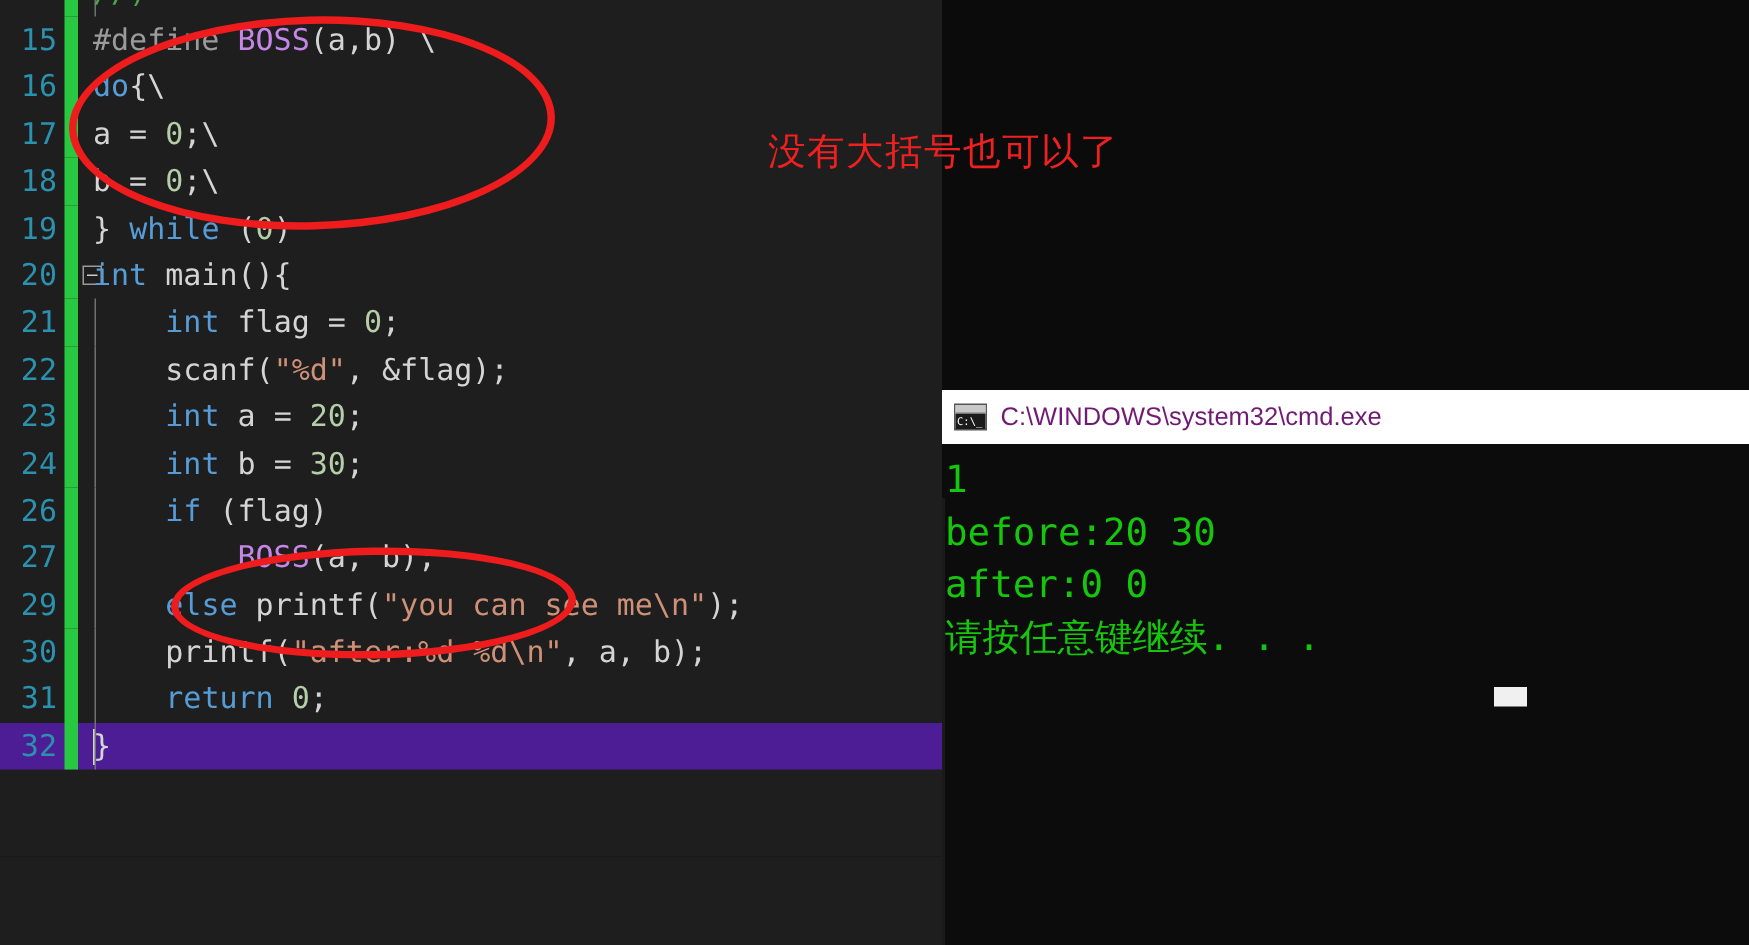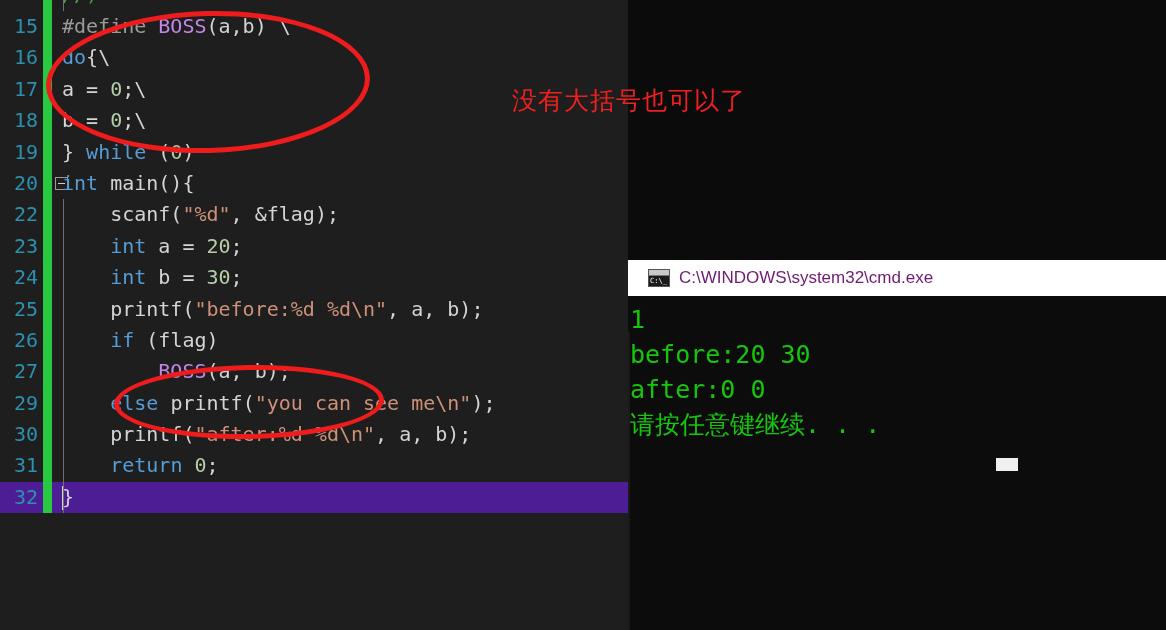--- a/index.html
+++ b/index.html
@@ -157,21 +157,21 @@
     height: 370px;
     background: #0c0c0c;
     overflow: hidden;
   }
   #console-titlebar {
     position: relative;
     height: 36px;
     background: #ffffff;
     display: flex;
     align-items: center;
-    padding-left: 20px;
+    padding-left: 8px;
     box-sizing: border-box;
   }
   #console-icon {
     width: 22px;
     height: 18px;
     background: #ffffff;
     border: 1px solid #555;
     box-sizing: border-box;
     position: relative;
     flex: 0 0 auto;
@@ -244,24 +244,24 @@
       <span class="code-text t-comment" style="top:-21px; line-height:31.4px;">//)</span>
     </div>
 
     <div id="code-lines">
         <div class="code-line"><span class="gutter-num">15</span><div class="change-bar"></div><span class="code-text"><span class="t-pre">#define </span><span class="t-macro">BOSS</span><span class="t-plain">(a,b) \</span></span></div>
         <div class="code-line"><span class="gutter-num">16</span><div class="change-bar"></div><span class="code-text"><span class="t-kw">do</span><span class="t-plain">{\</span></span></div>
         <div class="code-line"><span class="gutter-num">17</span><div class="change-bar"></div><span class="code-text"><span class="t-plain">a = </span><span class="t-num">0</span><span class="t-plain">;\</span></span></div>
         <div class="code-line"><span class="gutter-num">18</span><div class="change-bar"></div><span class="code-text"><span class="t-plain">b = </span><span class="t-num">0</span><span class="t-plain">;\</span></span></div>
         <div class="code-line"><span class="gutter-num">19</span><div class="change-bar"></div><span class="code-text"><span class="t-plain">} </span><span class="t-kw">while</span><span class="t-plain"> (</span><span class="t-num">0</span><span class="t-plain">)</span></span></div>
         <div class="code-line"><span class="gutter-num">20</span><div class="change-bar"></div><div class="fold-box"></div><span class="code-text"><span class="t-kw">int</span><span class="t-plain"> main(){</span></span></div>
+        <div class="code-line"><span class="gutter-num">21</span><div class="change-bar"></div><div class="indent-guide"></div><span class="code-text"><span class="t-plain">    </span><span class="t-kw">int</span><span class="t-plain"> flag = </span><span class="t-num">0</span><span class="t-plain">;</span></span></div>
         <div class="code-line"><span class="gutter-num">22</span><div class="change-bar"></div><div class="indent-guide"></div><span class="code-text"><span class="t-plain">    scanf(</span><span class="t-str">"%d"</span><span class="t-plain">, &amp;flag);</span></span></div>
         <div class="code-line"><span class="gutter-num">23</span><div class="change-bar"></div><div class="indent-guide"></div><span class="code-text"><span class="t-plain">    </span><span class="t-kw">int</span><span class="t-plain"> a = </span><span class="t-num">20</span><span class="t-plain">;</span></span></div>
         <div class="code-line"><span class="gutter-num">24</span><div class="change-bar"></div><div class="indent-guide"></div><span class="code-text"><span class="t-plain">    </span><span class="t-kw">int</span><span class="t-plain"> b = </span><span class="t-num">30</span><span class="t-plain">;</span></span></div>
-        <div class="code-line"><span class="gutter-num">25</span><div class="change-bar"></div><div class="indent-guide"></div><span class="code-text"><span class="t-plain">    printf(</span><span class="t-str">"before:%d %d\n"</span><span class="t-plain">, a, b);</span></span></div>
         <div class="code-line"><span class="gutter-num">26</span><div class="change-bar"></div><div class="indent-guide"></div><span class="code-text"><span class="t-plain">    </span><span class="t-kw">if</span><span class="t-plain"> (flag)</span></span></div>
         <div class="code-line"><span class="gutter-num">27</span><div class="change-bar"></div><div class="indent-guide"></div><span class="code-text"><span class="t-plain">        </span><span class="t-macro">BOSS</span><span class="t-plain">(a, b);</span></span></div>
         <div class="code-line"><span class="gutter-num">29</span><div class="change-bar"></div><div class="indent-guide"></div><span class="code-text"><span class="t-plain">    </span><span class="t-kw">else</span><span class="t-plain"> printf(</span><span class="t-str">"you can see me\n"</span><span class="t-plain">);</span></span></div>
         <div class="code-line"><span class="gutter-num">30</span><div class="change-bar"></div><div class="indent-guide"></div><span class="code-text"><span class="t-plain">    printf(</span><span class="t-str">"after:%d %d\n"</span><span class="t-plain">, a, b);</span></span></div>
         <div class="code-line"><span class="gutter-num">31</span><div class="change-bar"></div><div class="indent-guide"></div><span class="code-text"><span class="t-plain">    </span><span class="t-kw">return</span><span class="t-plain"> </span><span class="t-num">0</span><span class="t-plain">;</span></span></div>
         <div class="code-line current"><span class="gutter-num">32</span><div class="change-bar"></div><div class="cursor-caret"></div><div class="indent-guide"></div><span class="code-text"><span class="t-plain">}</span></span></div>
       </div>
   </div>
   <div id="editor-bottom-filler"></div>
 

